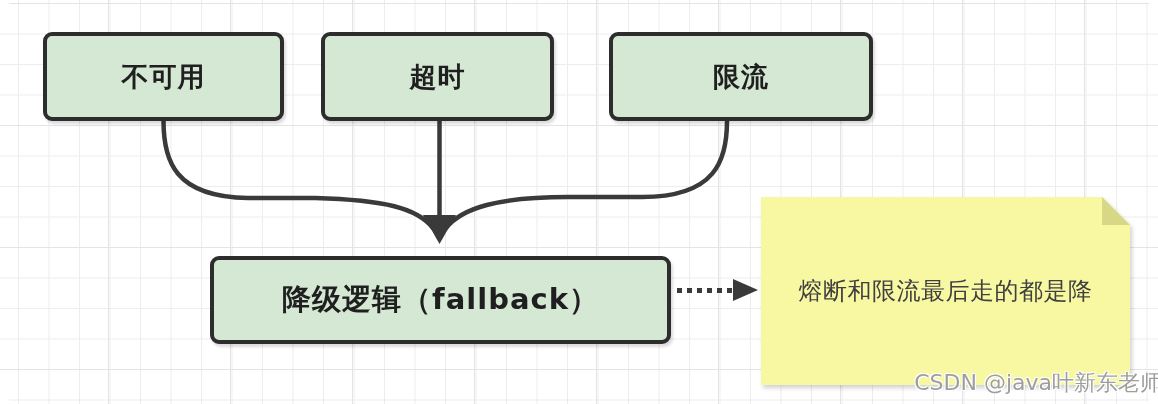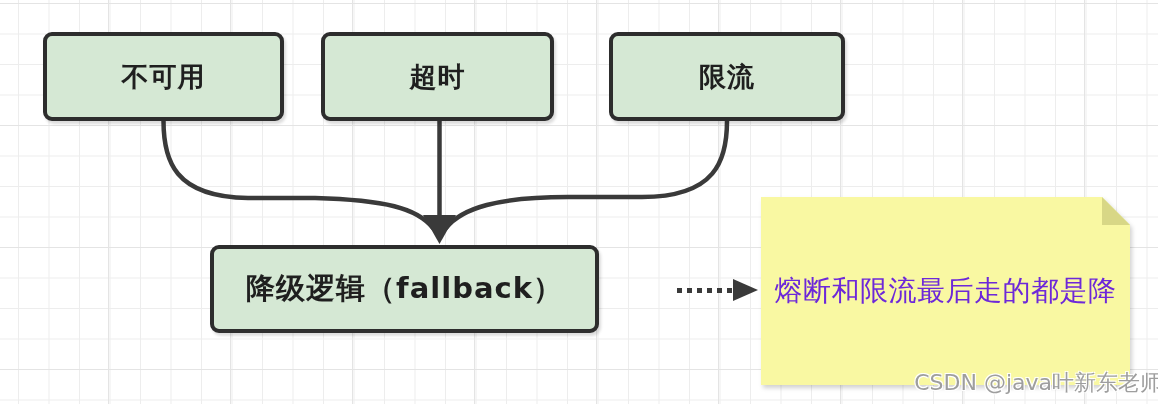--- a/index.html
+++ b/index.html
@@ -10,41 +10,42 @@
     overflow: hidden;
     font-family: "DejaVu Sans", "Liberation Sans", sans-serif;
     background-color: #ffffff;
     background-image:
       linear-gradient(to right, #e4e4e4 1px, transparent 1px),
       linear-gradient(to bottom, #e4e4e4 1px, transparent 1px),
       linear-gradient(to right, #ededed 1px, transparent 1px),
       linear-gradient(to bottom, #ededed 1px, transparent 1px);
     background-size: 122px 122px, 122px 122px, 30.5px 30.5px, 30.5px 30.5px;
     background-position: -14px 3px, -14px 3px, 18px 3px, 18px 3px;
+    border-radius: 21px;
   }
 
   .node {
     position: absolute;
     box-sizing: border-box;
     background: #d5e8d4;
     border: 4px solid #2d2d2d;
     border-radius: 9px;
     box-shadow: 2px 3px 3px rgba(0,0,0,0.14);
     display: flex;
     align-items: center;
     justify-content: center;
     color: #1f1f1f;
     font-weight: bold;
     font-size: 27px;
     letter-spacing: 1px;
   }
   #node-unavailable { left: 43px;  top: 32px;  width: 241px; height: 89px; }
   #node-timeout     { left: 321px; top: 32px;  width: 233px; height: 89px; }
-  #node-ratelimit   { left: 609px; top: 32px;  width: 236px; height: 89px; }
-  #node-fallback    { left: 210px; top: 245px; width: 389px; height: 88px; font-size: 29px; }
+  #node-ratelimit   { left: 609px; top: 32px;  width: 264px; height: 89px; }
+  #node-fallback    { left: 210px; top: 256px; width: 461px; height: 88px; font-size: 29px; }
 
   #connector-svg {
     position: absolute;
     left: 0; top: 0;
     pointer-events: none;
   }
   .edge {
     fill: none;
     stroke: #3a3a3a;
     stroke-width: 4.5;
@@ -85,22 +86,22 @@
   }
   #note-fold {
     position: absolute;
     right: 0; top: 0;
     width: 28px; height: 28px;
     background: #d8d786;
     clip-path: polygon(0 0, 100% 100%, 0 100%);
   }
   .note-text {
     text-align: center;
-    color: #6d28d9;
-    font-size: 28px;
+    color: #404040;
+    font-size: 24px;
     line-height: 34px;
     letter-spacing: 0.5px;
   }
 
   #watermark {
     position: absolute;
     right: -4px;
     top: 368px;
     font-size: 22px;
     color: #9e9e9e;

